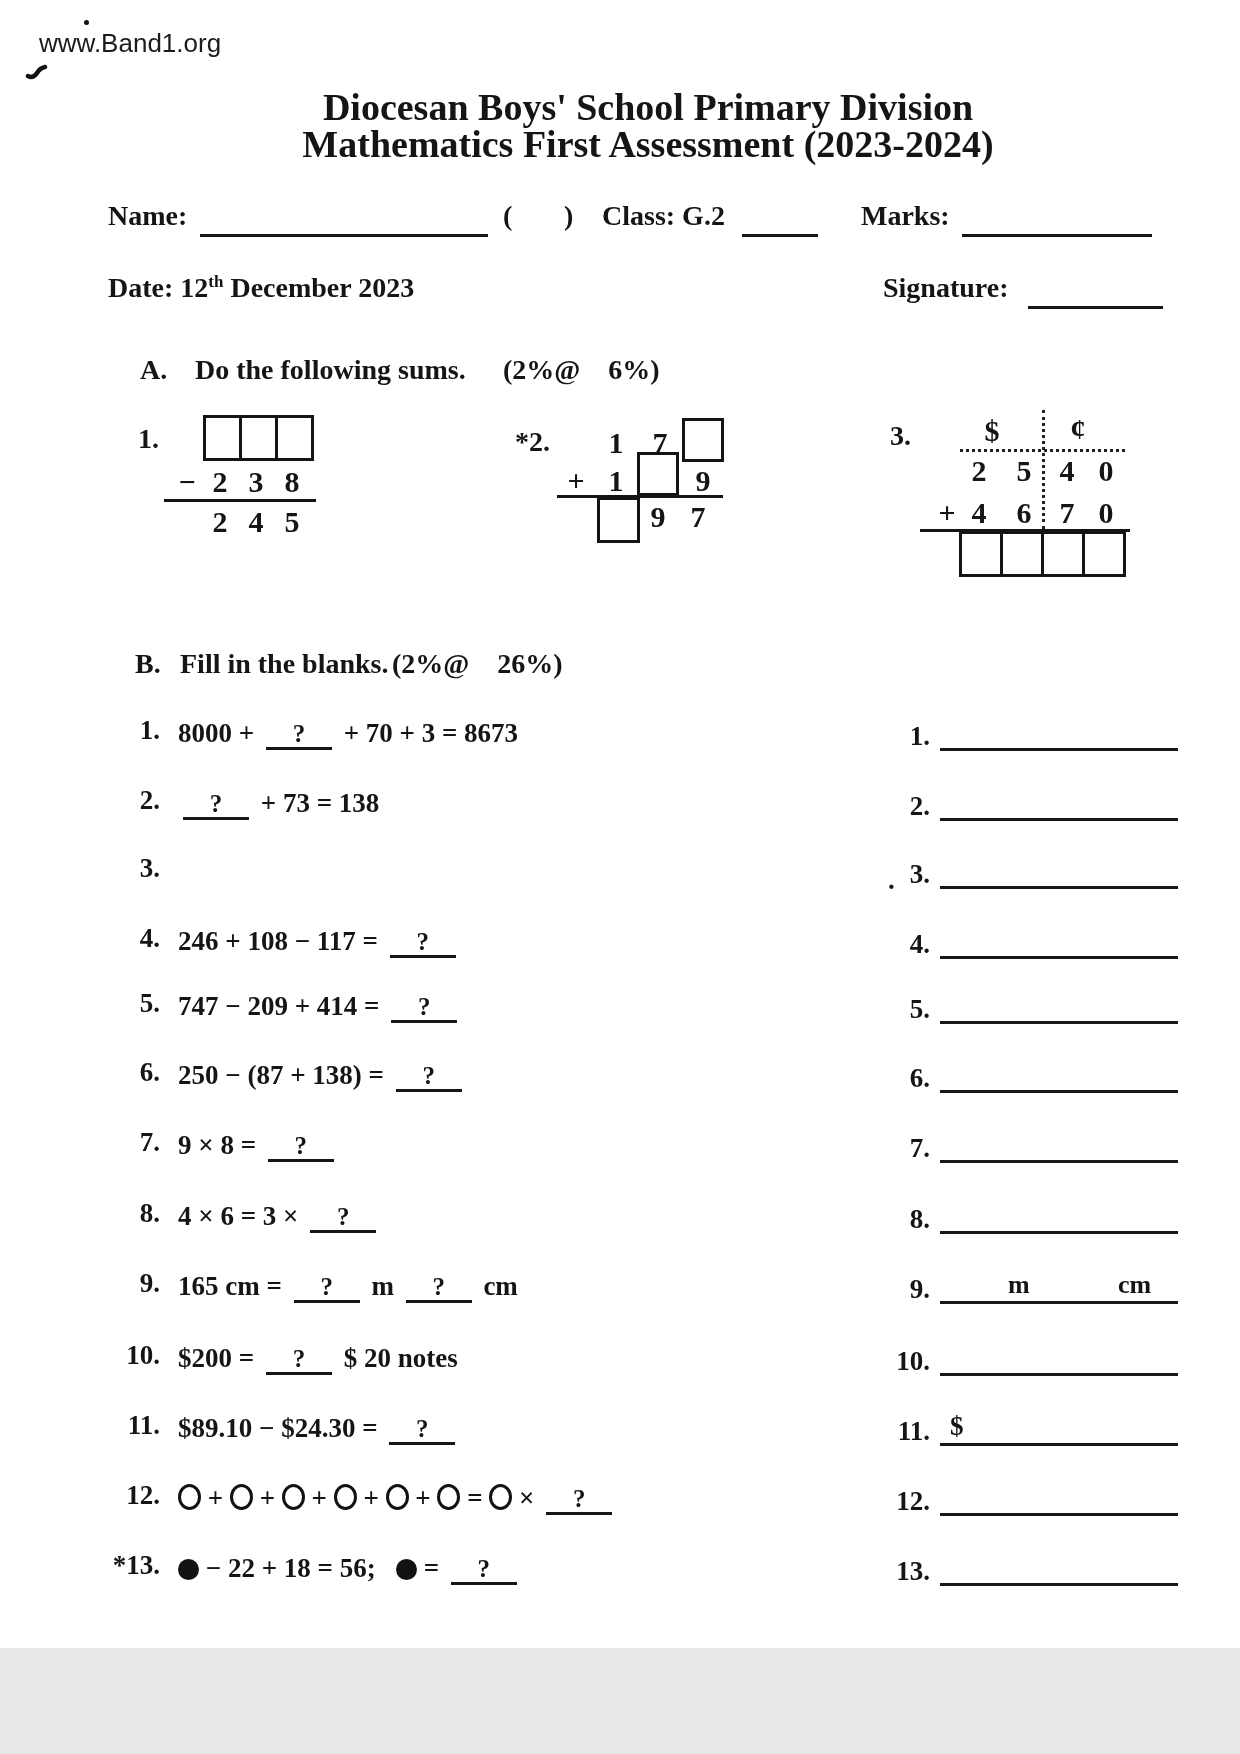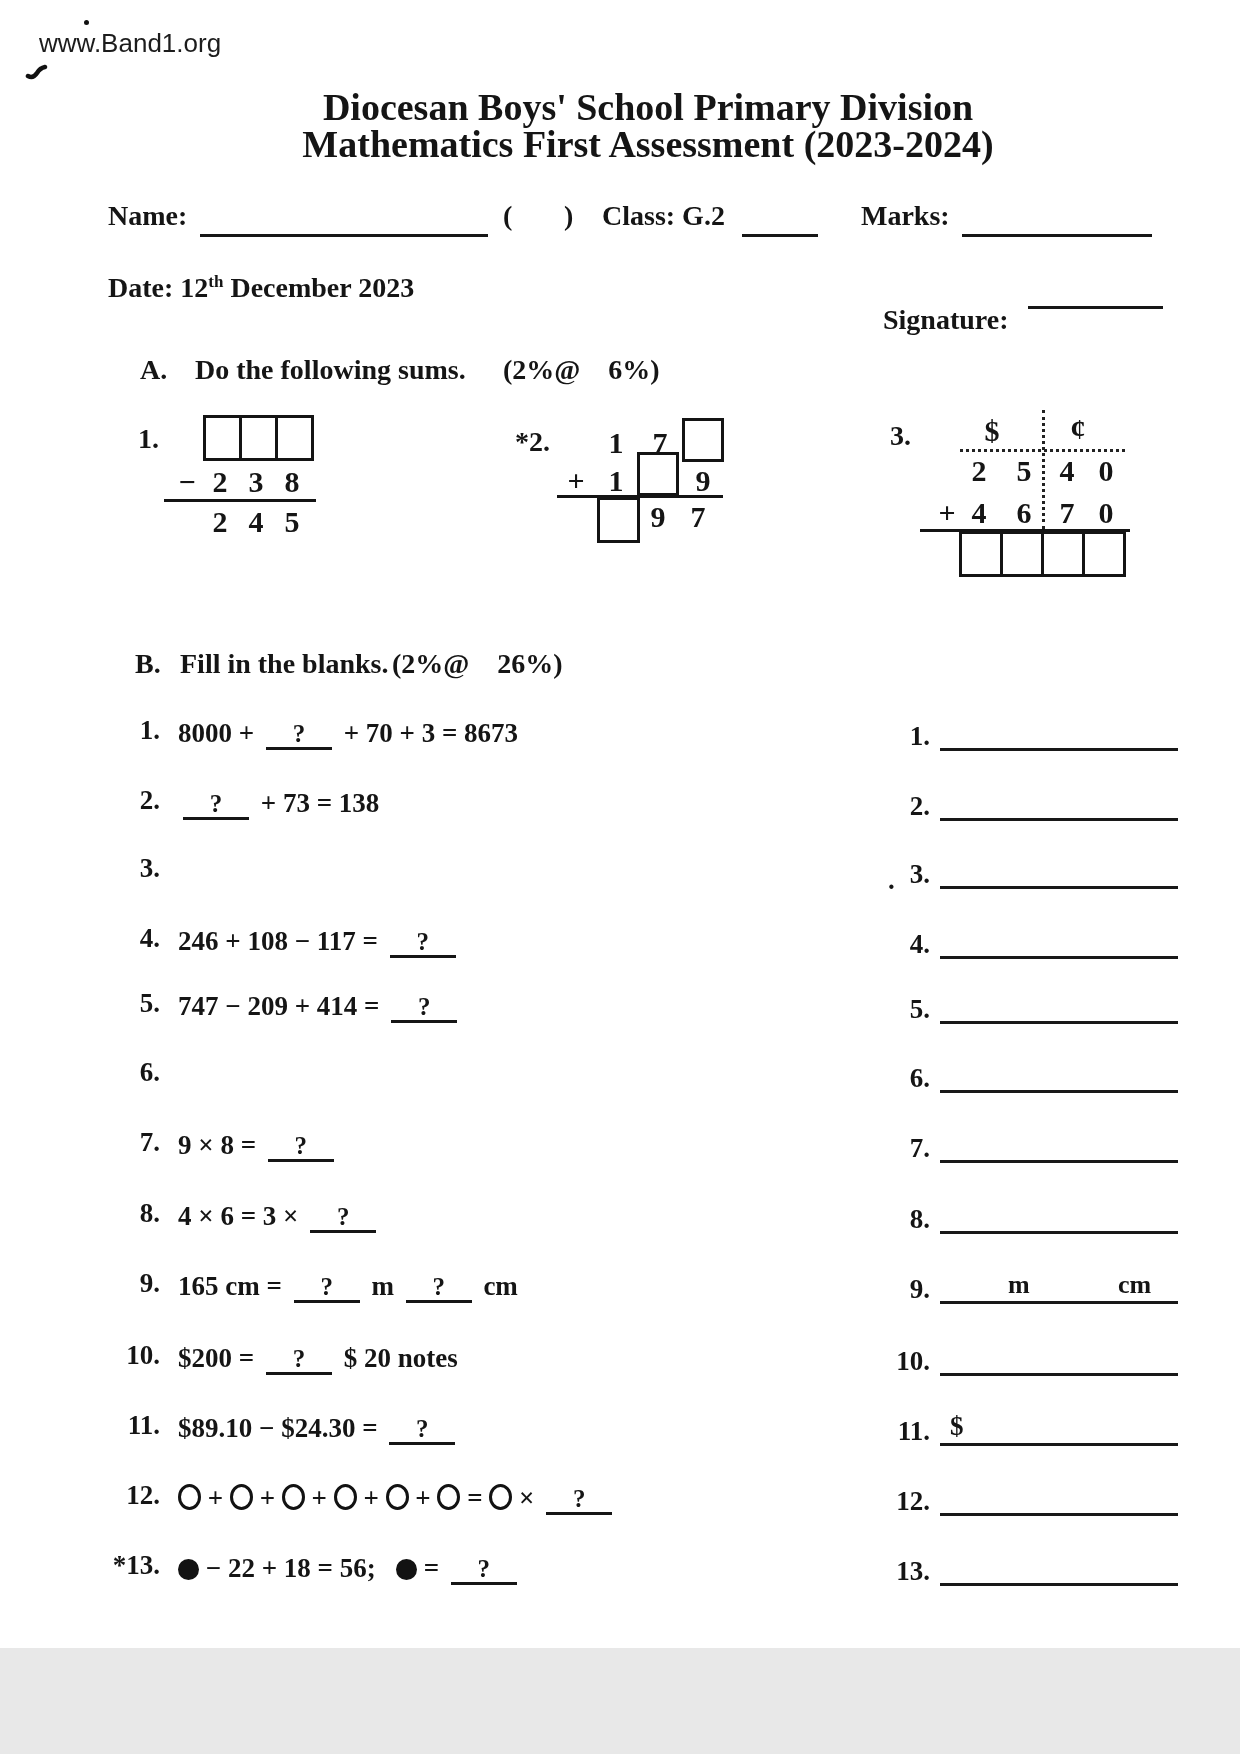--- a/index.html
+++ b/index.html
@@ -83,21 +83,21 @@
   <span class="abs info" style="left:108px;top:200px;">Name:</span>
   <div class="abs uline" style="left:200px;top:234px;width:288px;"></div>
   <span class="abs info" style="left:503px;top:200px;">(</span>
   <span class="abs info" style="left:564px;top:200px;">)</span>
   <span class="abs info" style="left:602px;top:200px;">Class: G.2</span>
   <div class="abs uline" style="left:742px;top:234px;width:76px;"></div>
   <span class="abs info" style="left:861px;top:200px;">Marks:</span>
   <div class="abs uline" style="left:962px;top:234px;width:190px;"></div>
 
   <span class="abs info nowrap" style="left:108px;top:272px;"><span>Date: 12</span><sup>th</sup><span> December 2023</span></span>
-  <span class="abs info" style="left:883px;top:272px;margin-top:32px;">Signature:</span>
+  <span class="abs info" style="left:883px;top:272px;">Signature:</span>
   <div class="abs uline" style="left:1028px;top:306px;width:135px;"></div>
 
   <span class="abs sec-h" style="left:140px;top:354px;">A.</span>
   <span class="abs sec-h" style="left:195px;top:354px;">Do the following sums.</span>
   <span class="abs sec-h" style="left:503px;top:354px;">(2%@    6%)</span>
 
   <div class="pa" style="left:138px;top:415px;width:210px;height:125px;">
     <span class="pa-num" style="left:0;top:8px;">1.</span>
     <span class="abox" style="left:65px;top:0;width:33px;height:40px;"></span>
     <span class="abox" style="left:101px;top:0;width:33px;height:40px;"></span>
@@ -168,20 +168,21 @@
       <div class="q-row" style="top: 923px;">
         <span class="q-num">4.</span>
         <span class="q-content"><span class="q-text">246 + 108 − 117 = </span><span class="q-blank">?</span></span>
       </div>
       <div class="q-row" style="top: 988px;">
         <span class="q-num">5.</span>
         <span class="q-content"><span class="q-text">747 − 209 + 414 = </span><span class="q-blank">?</span></span>
       </div>
       <div class="q-row" style="top: 1057px;">
         <span class="q-num">6.</span>
+        <span class="q-content"><span class="q-text">250 − (87 + 138) = </span><span class="q-blank">?</span></span>
       </div>
       <div class="q-row" style="top: 1127px;">
         <span class="q-num">7.</span>
         <span class="q-content"><span class="q-text">9 × 8 = </span><span class="q-blank">?</span></span>
       </div>
       <div class="q-row" style="top: 1198px;">
         <span class="q-num">8.</span>
         <span class="q-content"><span class="q-text">4 × 6 = 3 × </span><span class="q-blank">?</span></span>
       </div>
       <div class="q-row" style="top: 1268px;">

